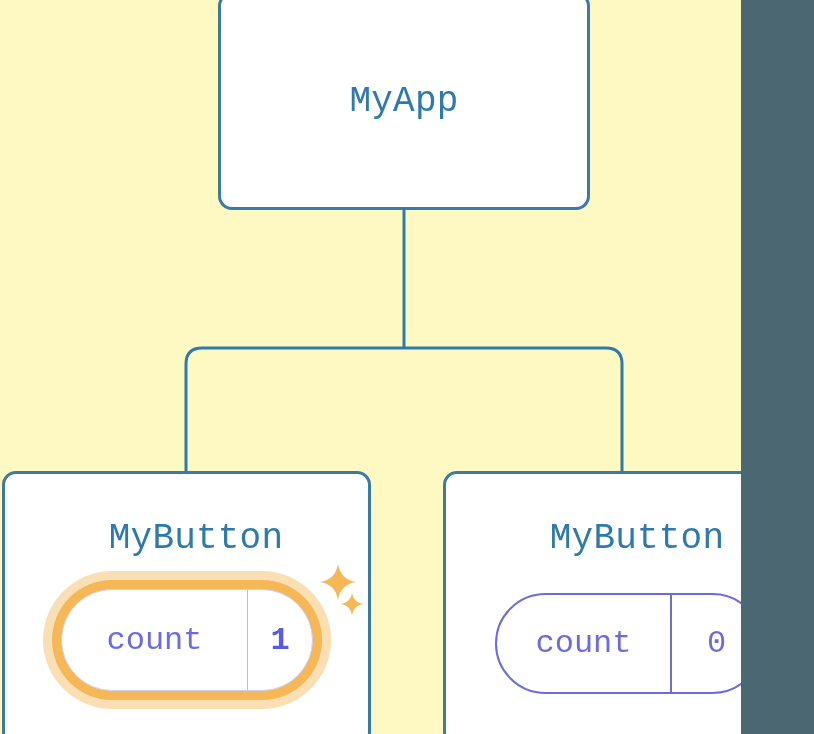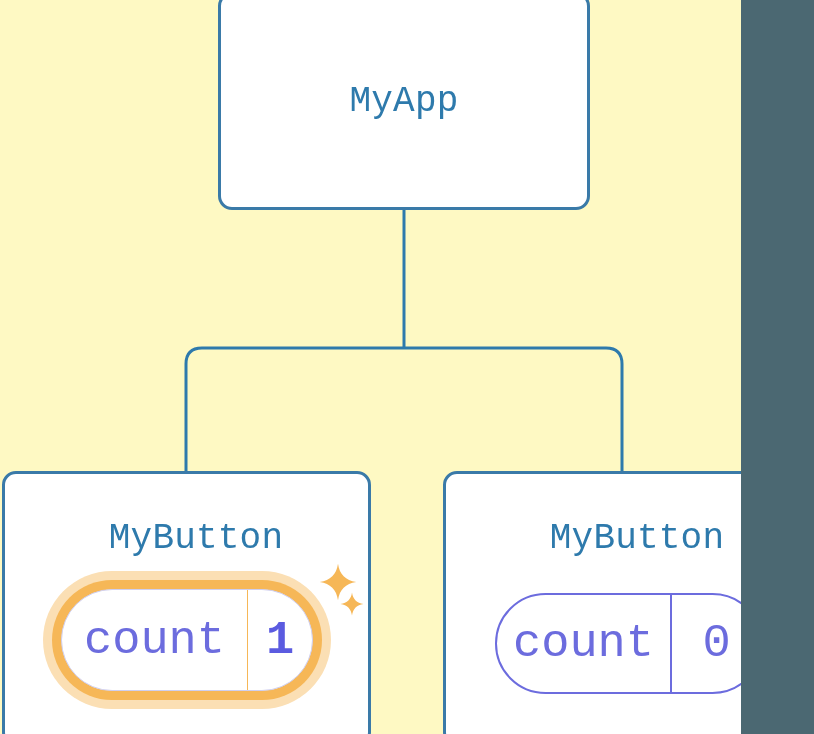--- a/index.html
+++ b/index.html
@@ -144,21 +144,21 @@
   .pill-hl-inner .pill-divider {
     width: 3px;
     background: #f6b757;
   }
 
   .pill-key, .pill-val {
     display: flex;
     align-items: center;
     justify-content: center;
     color: #6c6cde;
-    font-size: 47px;
+    font-size: 32px;
     font-weight: 400;
     white-space: nowrap;
   }
   .pill-key { flex: 0 0 auto; }
   .pill-val { flex: 0 0 auto; }
 
   .pill-hl-inner .pill-key { width: 185px; }
   .pill-hl-inner .pill-val {
     width: 64px;
     color: #5b5be0;

